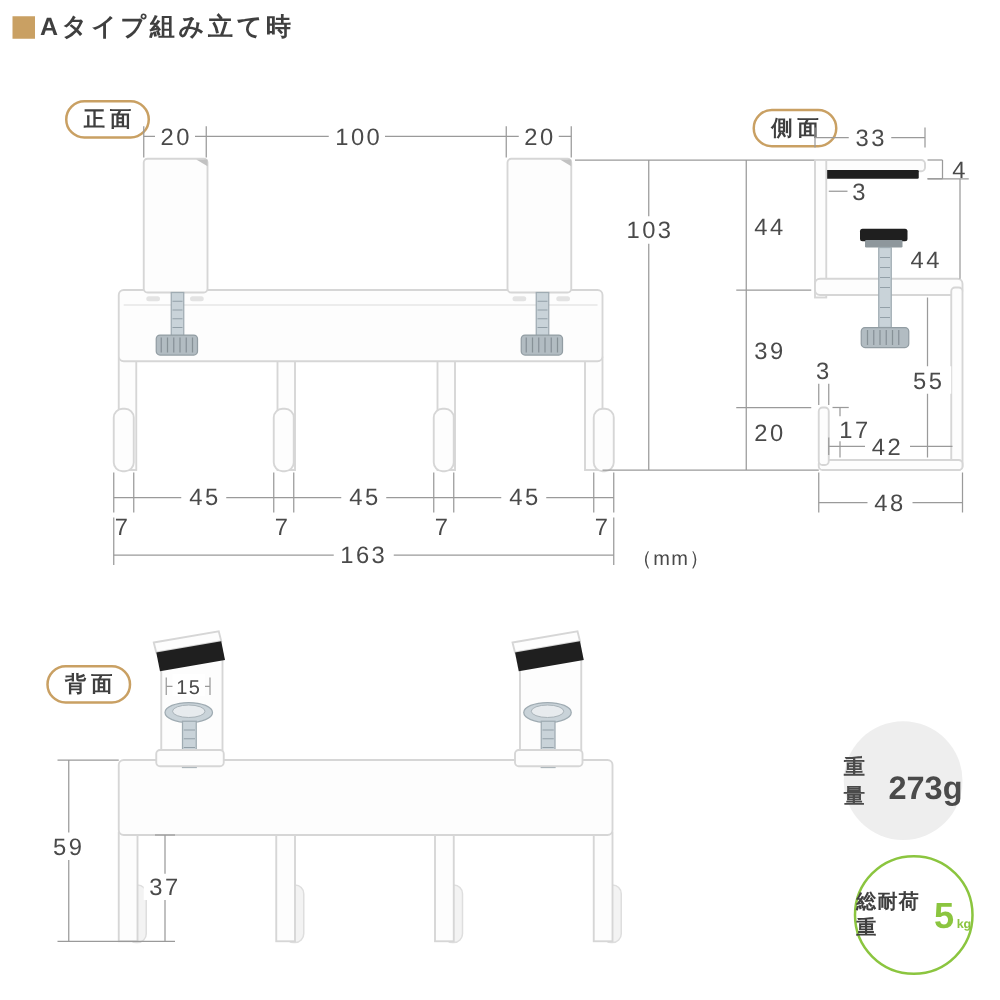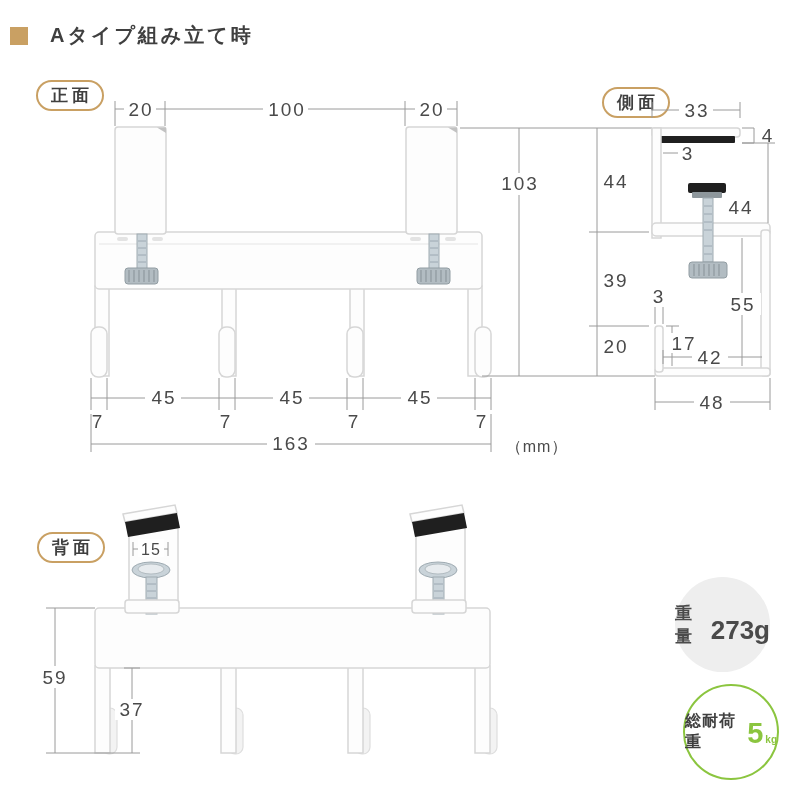--- a/index.html
+++ b/index.html
@@ -1,28 +1,28 @@
 <!DOCTYPE html>
 <html><head>
 <meta charset="utf-8">
 <style>
   html,body{margin:0;padding:0;}
   body{
     width:800px;height:800px;position:relative;background:#ffffff;
     font-family:"Liberation Sans","DejaVu Sans",sans-serif;overflow:hidden;
   }
-  .header-row{position:absolute;left:10px;top:22px;display:flex;align-items:center;gap:22px;}
+  .header-row{position:absolute;left:10px;top:8px;display:flex;align-items:center;gap:4px;}
   .header-square{width:18px;height:18px;background:#c9a063;}
   .header-title{font-size:20px;font-weight:bold;color:#3f3f3f;letter-spacing:3px;}
   .view-pill{
     position:absolute;width:64px;height:27px;border:2px solid #c9a063;border-radius:17px;
     background:#fff;display:flex;align-items:center;justify-content:center;
     font-size:17px;font-weight:bold;color:#3f3f3f;letter-spacing:4px;text-indent:4px;
   }
-  .pill-front{left:36px;top:80px;}
+  .pill-front{left:52px;top:80px;}
   .pill-side{left:602px;top:69px;margin-top:18px;}
   .pill-back{left:37px;top:532px;}
   svg{position:absolute;}
   .part{fill:#fdfdfd;stroke:#d6d6d6;stroke-width:1.5;}
   .part-soft{fill:#f3f3f3;stroke:#dedede;stroke-width:1.2;}
   .pad{fill:#1f1f1f;stroke:none;}
   .metal{fill:#c9d3d9;stroke:#9fabb2;stroke-width:1;}
   .knob{fill:#b2bcc2;stroke:#929da3;stroke-width:1;}
   .thread{stroke:#93a0a8;stroke-width:0.8;}
   .knurl{stroke:#879197;stroke-width:1;}

